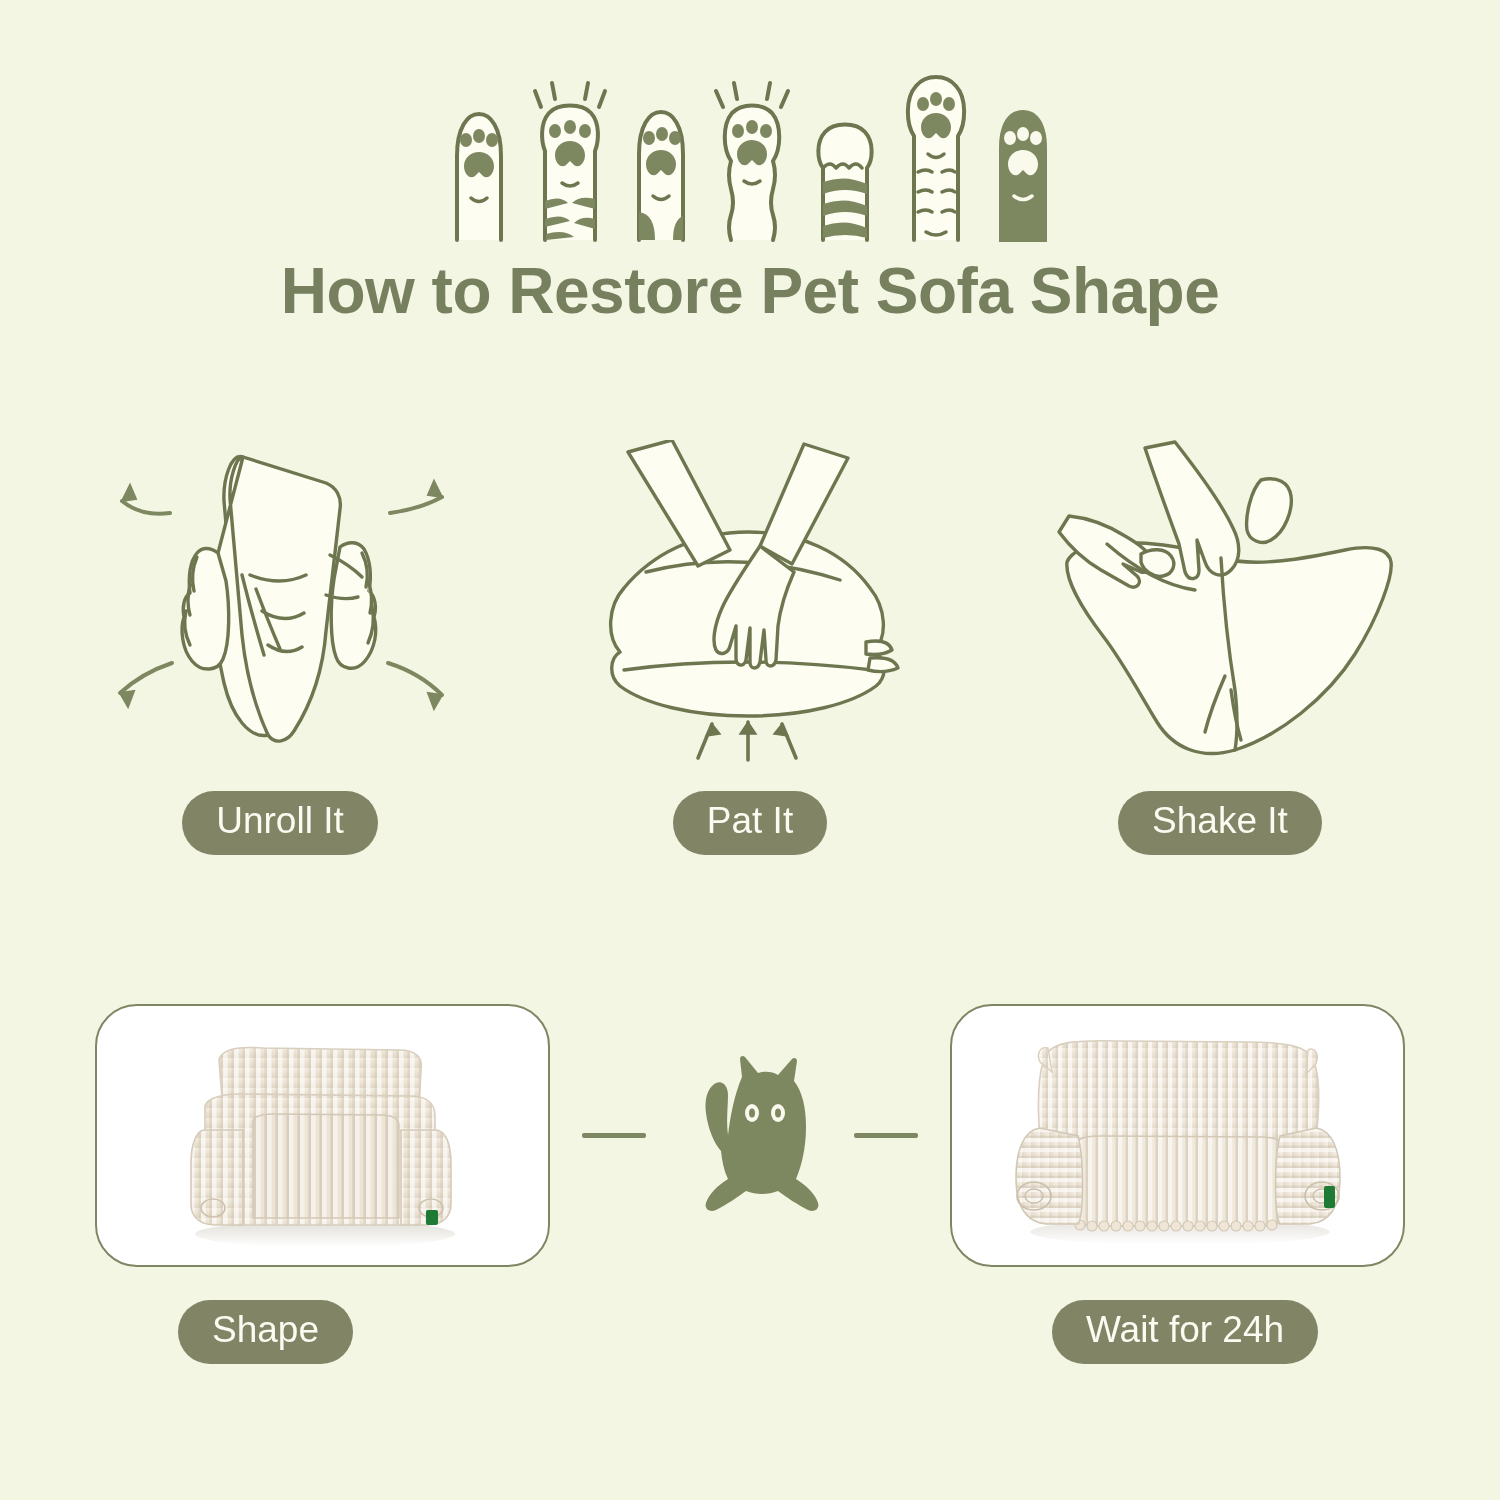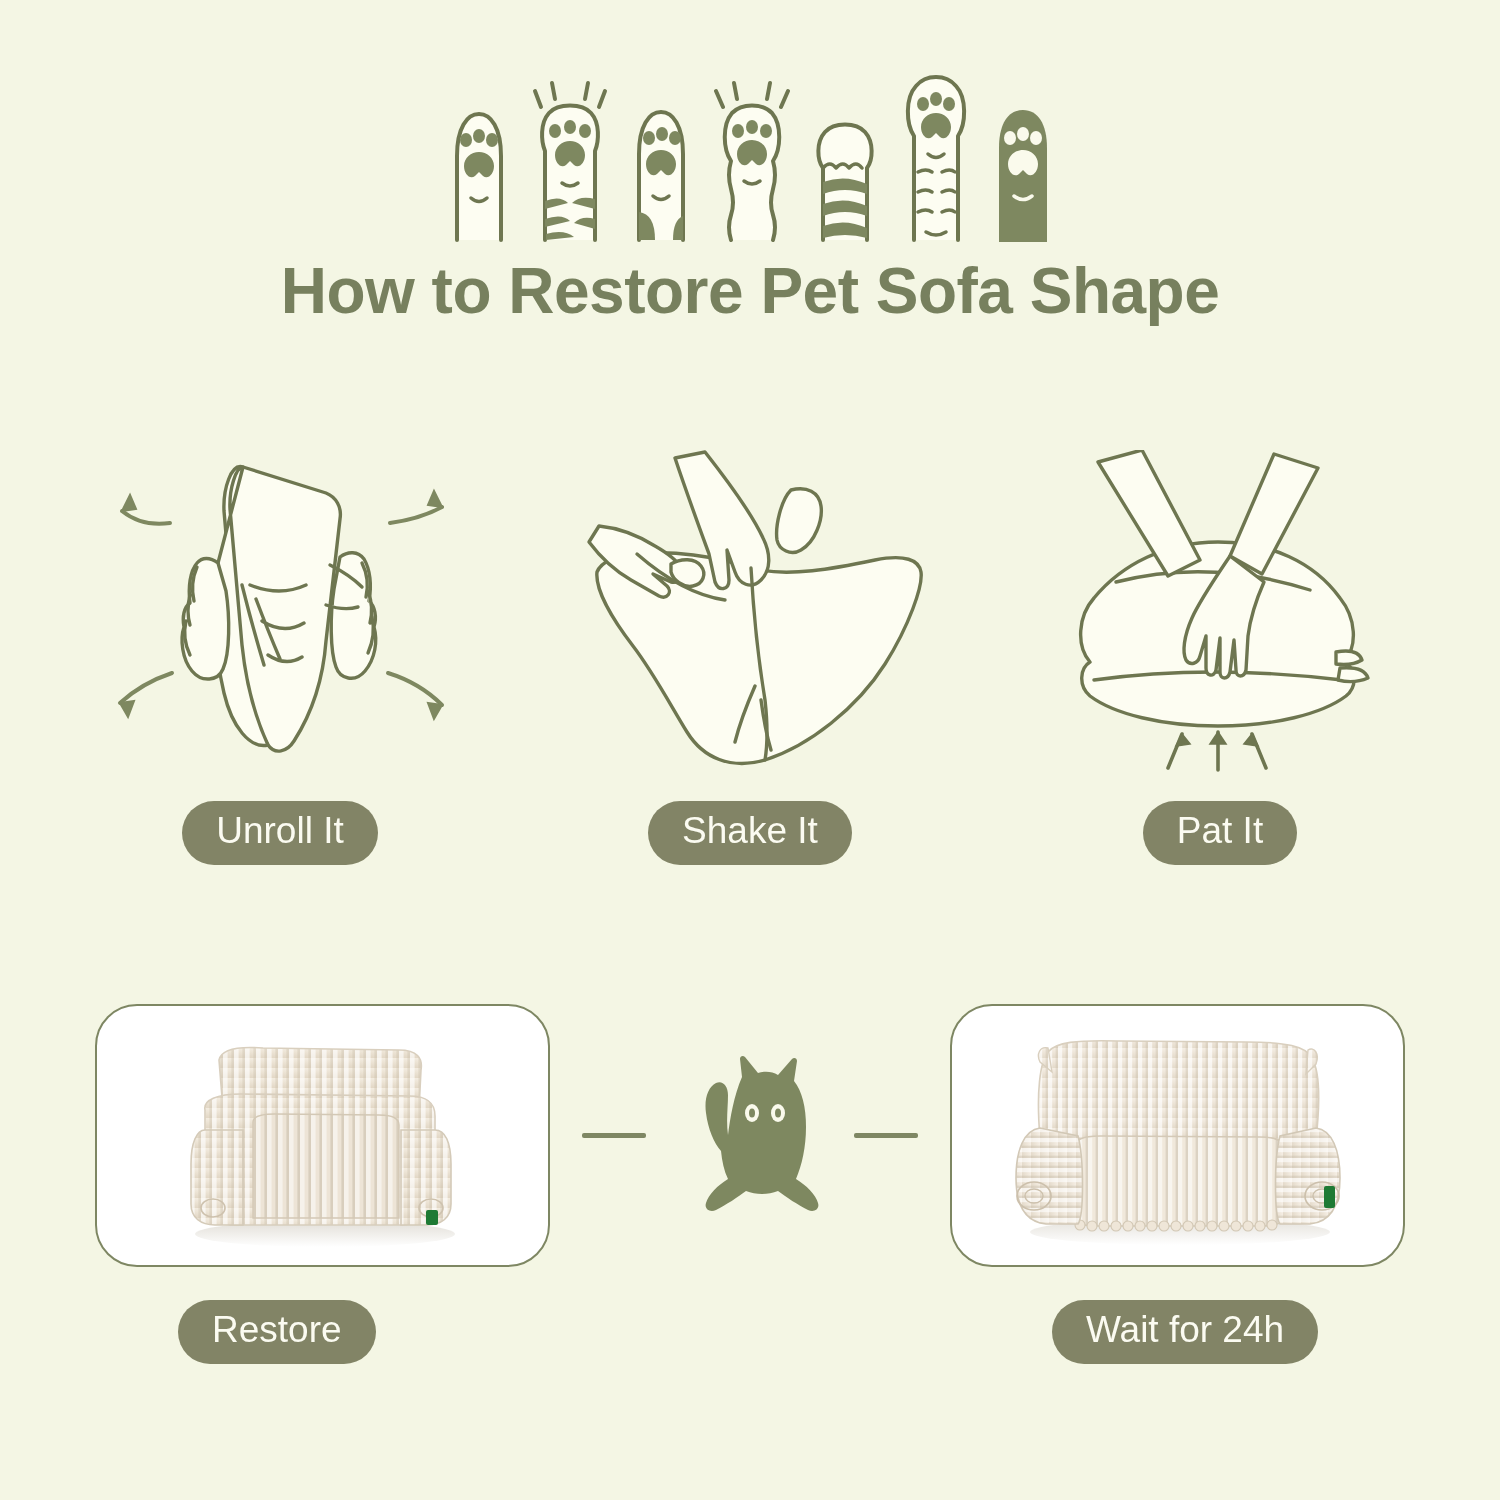--- a/index.html
+++ b/index.html
@@ -40,21 +40,21 @@
     line-height:1.1;
   }
 
   
   .steps {
     position:absolute;
     left:70px; right:70px; top:425px;
     height:440px;
     display:flex;
     justify-content:space-between;
-    align-items:flex-end;
+    align-items:center;
     gap:16px;
   }
   .step {
     width:420px;
     display:flex;
     flex-direction:column;
     align-items:center;
   }
   .step-art {
     height:340px;
@@ -242,43 +242,20 @@
             <path d="M298 228 Q330 238 352 260" fill="none"></path>
             <path d="M352 260 L338 258 L344 274 Z" stroke-width="2"></path>
           </g>
         </svg>
       </div>
       <div class="pill">Unroll It</div>
     </div>
 
     <div class="step">
       <div class="step-art">
-        <svg width="350" height="330" viewBox="0 0 350 330">
-          <g fill="#FDFDF2" stroke="#6E7650" stroke-width="3.4" stroke-linecap="round" stroke-linejoin="round">
-
-            <path d="M22 122 C26 112 40 106 62 104 C96 100 140 106 176 118 C212 128 262 118 300 110 C330 104 344 110 346 122 C348 136 334 176 310 214 C282 258 234 296 190 310 C156 320 128 308 112 282 C96 256 78 222 58 196 C38 170 20 140 22 122 Z"></path>
-
-            <path d="M100 8 L130 2 C152 30 176 62 188 88 C196 104 196 120 186 130 C176 140 164 134 160 122 L152 100 L154 130 C154 140 144 142 140 132 L134 104 C126 82 112 44 100 8 Z"></path>
-
-            <path d="M216 40 C232 36 244 42 246 56 C248 70 240 92 226 100 C216 106 204 100 202 90 C200 76 206 50 216 40 Z"></path>
-
-            <path d="M14 92 L24 76 C44 78 64 86 80 96 C94 104 102 110 106 118 C110 126 104 134 96 132 L78 124 L92 136 C98 142 92 150 84 146 L56 130 C42 122 26 108 14 92 Z"></path>
-            <path d="M96 114 C106 108 120 108 126 116 C132 124 128 134 118 136 C108 138 98 130 96 122 Z"></path>
-
-            <path d="M176 118 Q180 190 190 250 Q194 286 190 310" fill="none"></path>
-            <path d="M180 236 Q166 268 160 292 M186 250 Q190 280 196 300" fill="none"></path>
-            <path d="M62 104 Q108 144 150 150" fill="none"></path>
-          </g>
-        </svg>
-      </div>
-      <div class="pill">Shake It</div>
-    </div>
-
-    <div class="step">
-      <div class="step-art">
         <svg width="340" height="330" viewBox="0 0 340 330">
           <g fill="#FDFDF2" stroke="#6E7650" stroke-width="3.4" stroke-linecap="round" stroke-linejoin="round">
 
             <path d="M40 212 C26 196 28 166 44 148 C72 114 116 92 168 92 C220 92 264 112 290 148 C306 168 308 196 294 212 C306 218 308 236 296 246 C272 264 224 276 168 276 C112 276 64 264 40 246 C28 236 30 218 40 212 Z"></path>
             <path d="M66 132 Q160 108 260 140" fill="none"></path>
             <path d="M44 230 Q160 214 292 230" fill="none"></path>
 
             <path d="M286 202 Q308 198 312 210 Q302 216 286 214 Z"></path>
             <path d="M290 218 Q314 216 318 228 Q304 234 288 230 Z"></path>
 
@@ -292,20 +269,43 @@
             <path d="M118 318 L132 284" fill="none"></path>
             <path d="M132 284 L126 296 L140 294 Z" stroke-width="1.6"></path>
             <path d="M168 320 L168 282" fill="none"></path>
             <path d="M168 282 L160 294 L176 294 Z" stroke-width="1.6"></path>
             <path d="M216 318 L202 284" fill="none"></path>
             <path d="M202 284 L208 296 L194 294 Z" stroke-width="1.6"></path>
           </g>
         </svg>
       </div>
       <div class="pill">Pat It</div>
+    </div>
+
+    <div class="step">
+      <div class="step-art">
+        <svg width="350" height="330" viewBox="0 0 350 330">
+          <g fill="#FDFDF2" stroke="#6E7650" stroke-width="3.4" stroke-linecap="round" stroke-linejoin="round">
+
+            <path d="M22 122 C26 112 40 106 62 104 C96 100 140 106 176 118 C212 128 262 118 300 110 C330 104 344 110 346 122 C348 136 334 176 310 214 C282 258 234 296 190 310 C156 320 128 308 112 282 C96 256 78 222 58 196 C38 170 20 140 22 122 Z"></path>
+
+            <path d="M100 8 L130 2 C152 30 176 62 188 88 C196 104 196 120 186 130 C176 140 164 134 160 122 L152 100 L154 130 C154 140 144 142 140 132 L134 104 C126 82 112 44 100 8 Z"></path>
+
+            <path d="M216 40 C232 36 244 42 246 56 C248 70 240 92 226 100 C216 106 204 100 202 90 C200 76 206 50 216 40 Z"></path>
+
+            <path d="M14 92 L24 76 C44 78 64 86 80 96 C94 104 102 110 106 118 C110 126 104 134 96 132 L78 124 L92 136 C98 142 92 150 84 146 L56 130 C42 122 26 108 14 92 Z"></path>
+            <path d="M96 114 C106 108 120 108 126 116 C132 124 128 134 118 136 C108 138 98 130 96 122 Z"></path>
+
+            <path d="M176 118 Q180 190 190 250 Q194 286 190 310" fill="none"></path>
+            <path d="M180 236 Q166 268 160 292 M186 250 Q190 280 196 300" fill="none"></path>
+            <path d="M62 104 Q108 144 150 150" fill="none"></path>
+          </g>
+        </svg>
+      </div>
+      <div class="pill">Shake It</div>
     </div>
   </div>
 
   <div class="compare">
 
     <div class="photo-card">
       <svg width="420" height="235" viewBox="0 0 420 235">
         <defs>
           <linearGradient id="fab1" x1="0" y1="0" x2="0" y2="1">
             <stop offset="0" stop-color="#F3ECE0"></stop>
@@ -428,20 +428,20 @@
         <ellipse cx="354" cy="178" rx="17" ry="14" fill="none" stroke="#CCC0AC" stroke-width="1.7"></ellipse>
         <ellipse cx="354" cy="178" rx="9" ry="7" fill="none" stroke="#CCC0AC" stroke-width="1.4"></ellipse>
 
         <rect x="356" y="168" width="11" height="22" rx="2" fill="#1E7A34"></rect>
       </svg>
     </div>
   </div>
 
   <div class="compare-labels">
     <div class="lbl-left">
-      <span class="pill">Restore</span>
+      <span class="pill">Shape</span>
     </div>
     <div class="lbl-right">
       <span class="pill">Wait for 24h</span>
     </div>
   </div>
 
 </div>
 
 </body></html>

